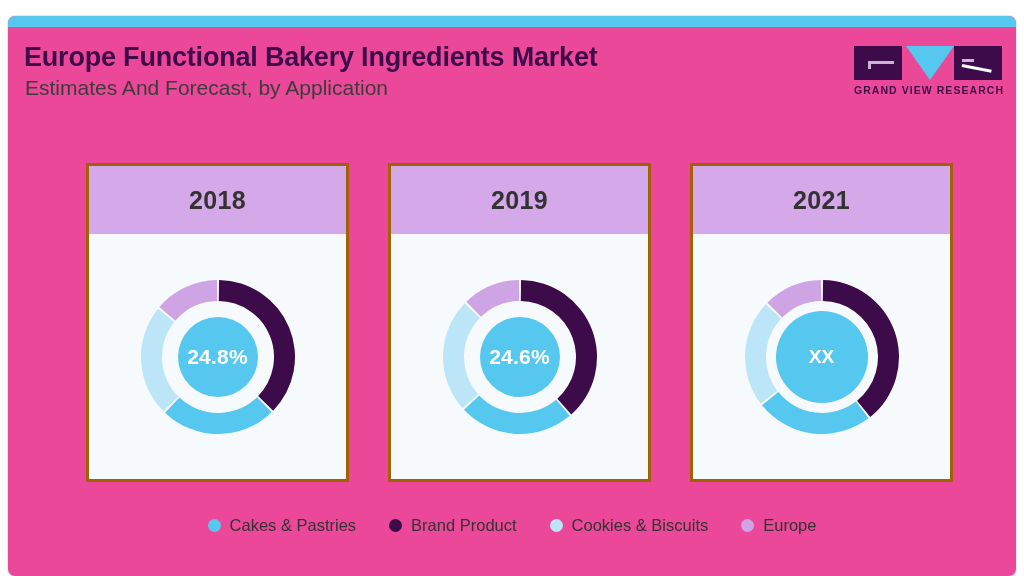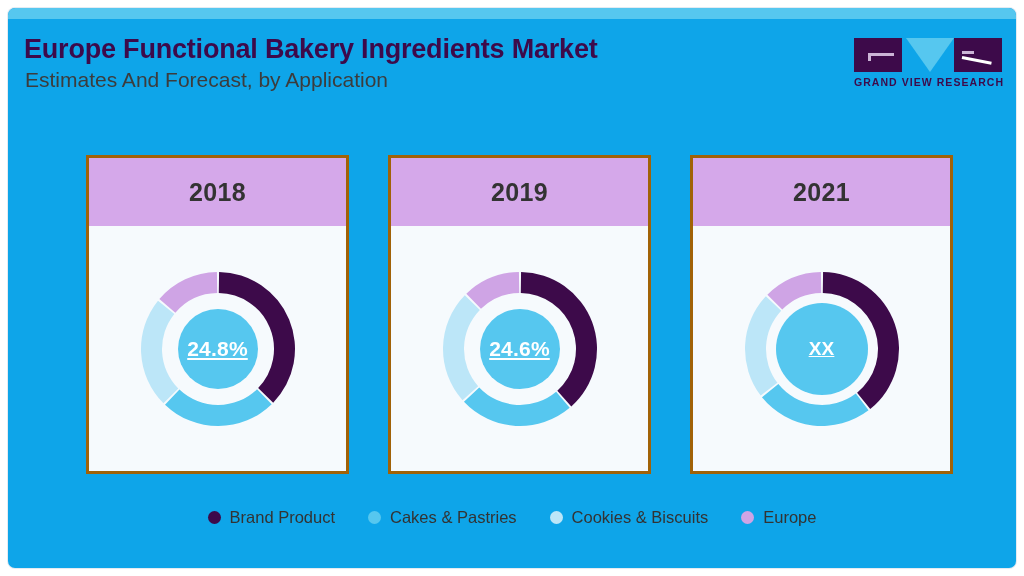--- a/index.html
+++ b/index.html
@@ -12,24 +12,24 @@
     height: 576px;
     overflow: hidden;
     font-family: "Liberation Sans", sans-serif;
     -webkit-font-smoothing: antialiased;
   }
 
   
   #page {
     position: absolute;
     left: 8px;
-    top: 8px;
+    top: 16px;
     width: 1008px;
     height: 560px;
-    background: #0ea5e9;
+    background: #ec4899;
     border-radius: 7px;
     overflow: hidden;
     box-shadow: 0 0 0 1px #e3ebf2;
   }
   #accent-bar {
     position: absolute;
     left: 0;
     top: 0;
     width: 1008px;
     height: 11px;
@@ -211,21 +211,20 @@
     align-items: center;
     justify-content: center;
   }
   .donut-center.size-normal { width: 80px; height: 80px; }
   .donut-center.size-large  { width: 92px; height: 92px; }
   .donut-value {
     font-size: 21px;
     font-weight: bold;
     color: #ffffff;
     letter-spacing: 0.2px;
-    text-decoration: underline;
   }
   .donut-value.small { font-size: 19px; }
 
   
   #legend {
     position: absolute;
     left: 0;
     top: 500px;
     width: 1008px;
     display: flex;
@@ -335,26 +334,26 @@
         </svg>
         <div class="donut-center size-large">
           <span class="donut-value small">XX</span>
         </div>
       </div>
     </div>
   </div>
 
   <div id="legend">
     <div class="legend-item">
+      <span class="legend-dot" style="background: rgb(86, 199, 239);"></span>
+      <span class="legend-label">Cakes &amp; Pastries</span>
+    </div>
+    <div class="legend-item">
       <span class="legend-dot" style="background: rgb(61, 10, 74);"></span>
       <span class="legend-label">Brand Product</span>
-    </div>
-    <div class="legend-item">
-      <span class="legend-dot" style="background: rgb(86, 199, 239);"></span>
-      <span class="legend-label">Cakes &amp; Pastries</span>
     </div>
     <div class="legend-item">
       <span class="legend-dot" style="background: rgb(188, 230, 248);"></span>
       <span class="legend-label">Cookies &amp; Biscuits</span>
     </div>
     <div class="legend-item">
       <span class="legend-dot" style="background: rgb(207, 164, 229);"></span>
       <span class="legend-label">Europe</span>
     </div>
   </div>

